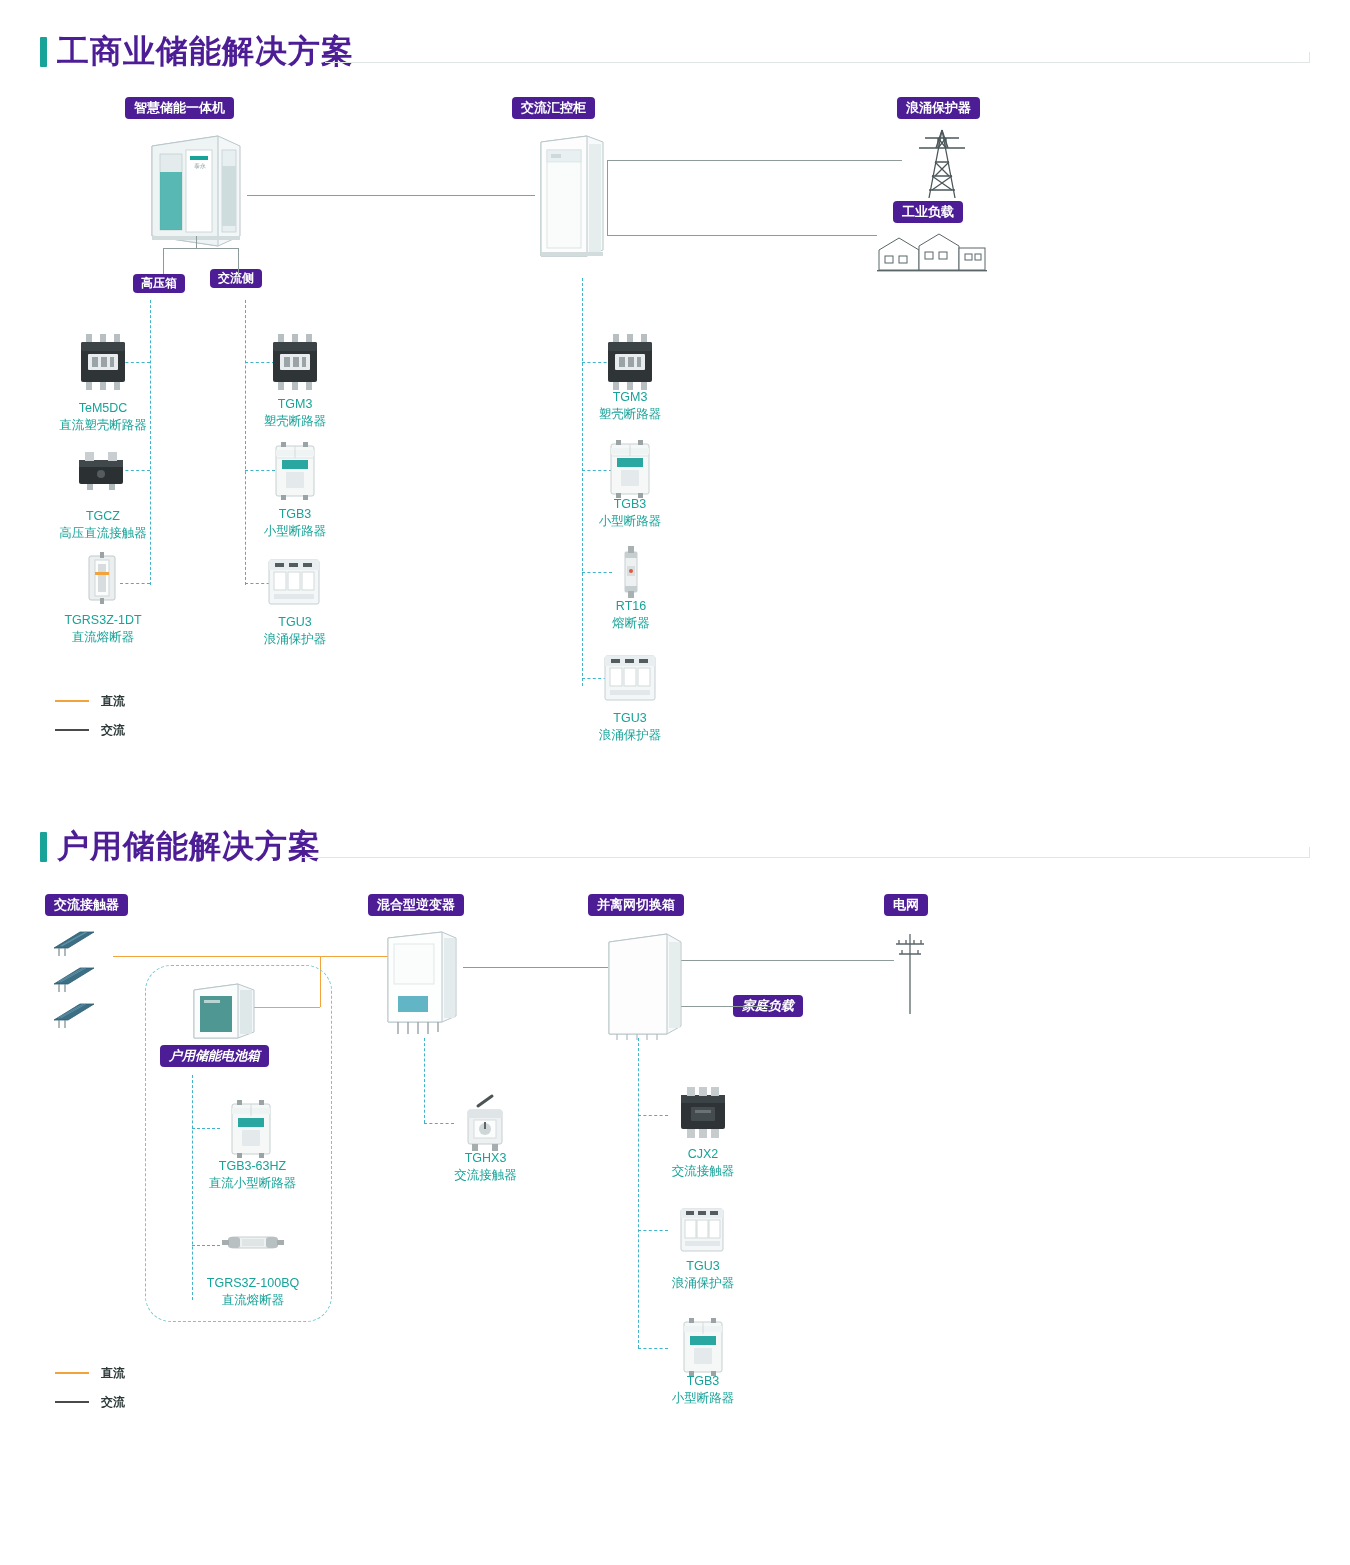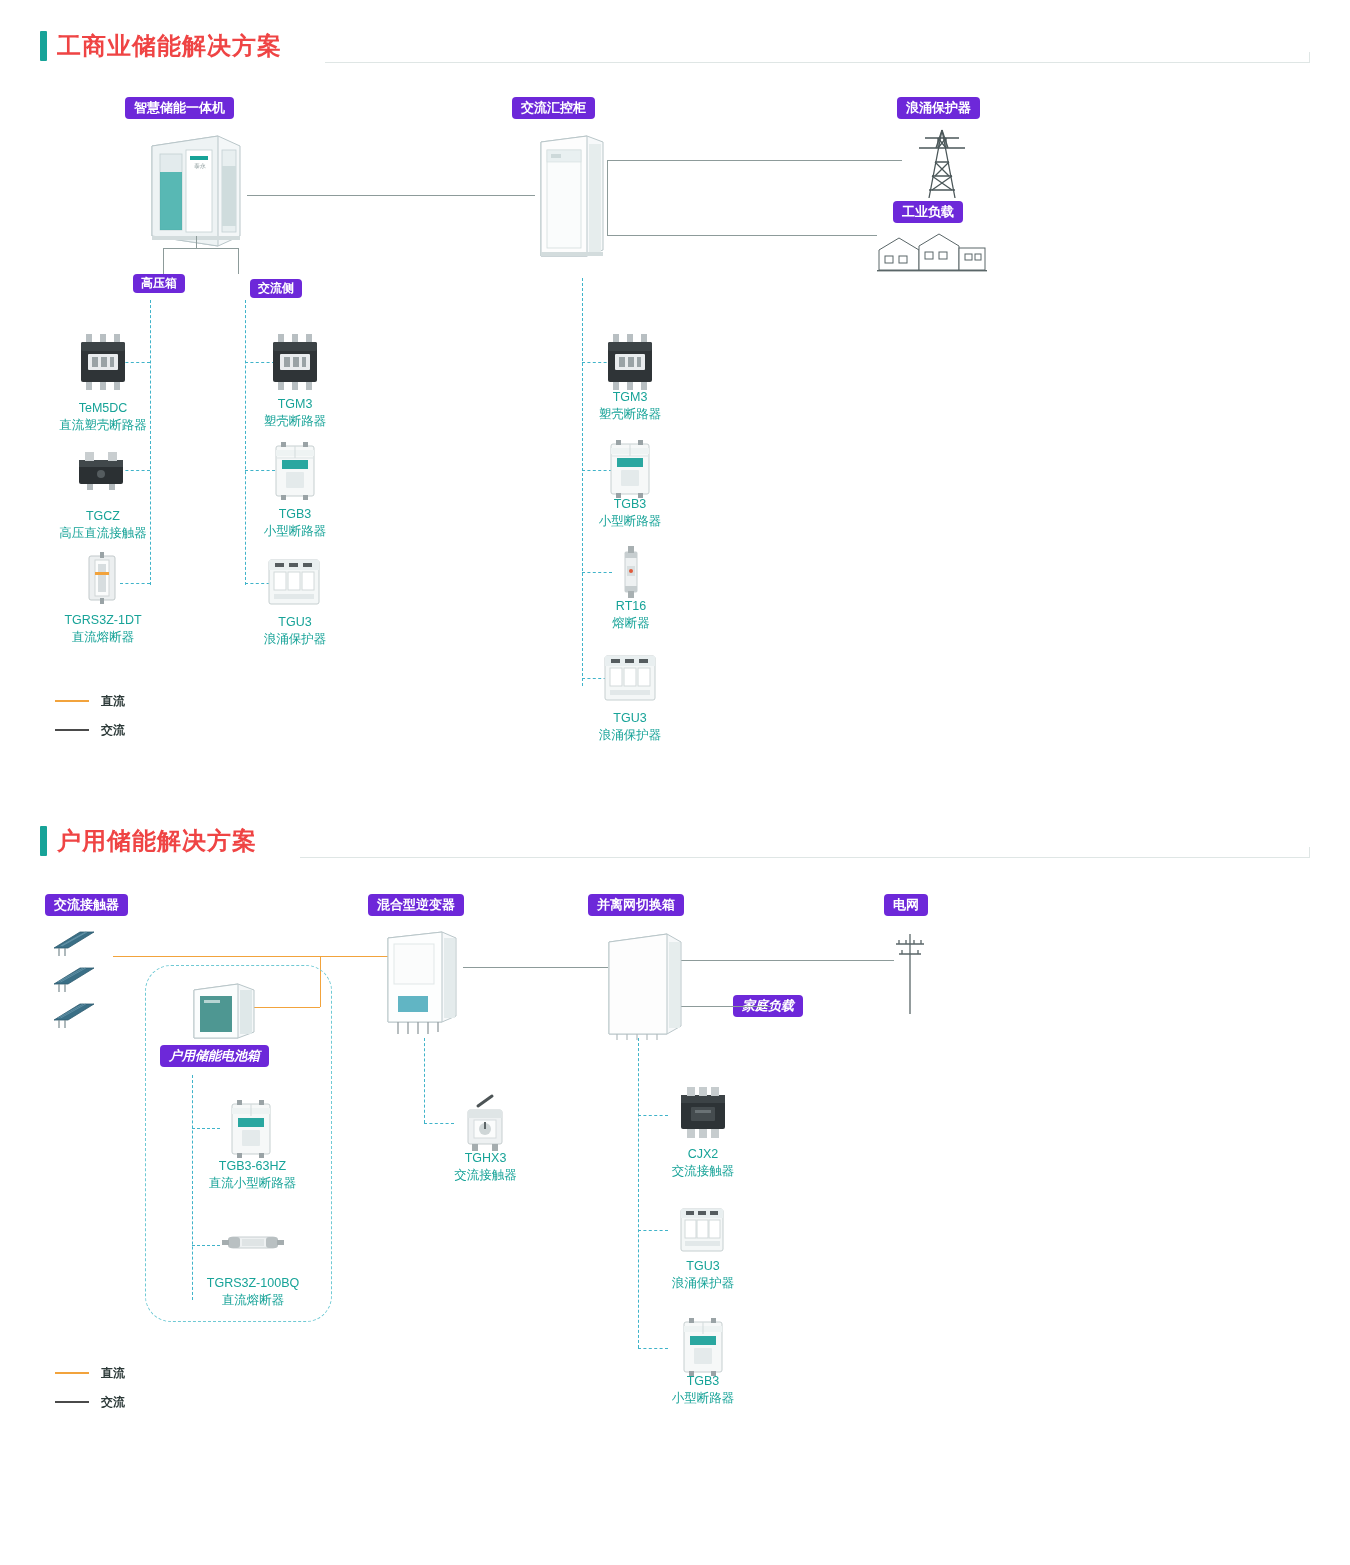--- a/index.html
+++ b/index.html
@@ -5,24 +5,24 @@
   html,body{margin:0;padding:0;}
   body{
     width:1350px;height:1565px;position:relative;background:#ffffff;
     font-family:"Liberation Sans","DejaVu Sans",sans-serif;
     color:#333;overflow:hidden;
   }
   .section{position:absolute;left:0;width:1350px;}
   
   .sec-head{position:absolute;left:40px;display:flex;align-items:center;}
   .sec-head .bar{width:7px;height:30px;background:#17a398;margin-right:10px;border-radius:1px;}
-  .sec-head .txt{font-size:24px;font-weight:bold;color:#ef4444;letter-spacing:1px;text-align:right;}
+  .sec-head .txt{font-size:32px;font-weight:bold;color:#4c1d95;letter-spacing:1px;text-align:right;}
   .sec-rule{position:absolute;height:1px;background:#dfe6e5;}
   
-  .tag{position:absolute;background:#6d28d9;color:#fff;font-size:13px;font-weight:bold;
+  .tag{position:absolute;background:#4c1d95;color:#fff;font-size:13px;font-weight:bold;
        padding:4px 9px;border-radius:4px;white-space:nowrap;line-height:1.1;}
   .tag.tag-sm{font-size:12px;padding:3px 8px;}
   
   .cap{position:absolute;text-align:center;color:#17a398;font-size:12.5px;line-height:17px;white-space:nowrap;}
   .cap .l2{display:block;}
   
   .ln-h{position:absolute;height:1px;background:#8d9b9a;}
   .ln-v{position:absolute;width:1px;background:#8d9b9a;}
   .dash-v{position:absolute;width:0;border-left:1px dashed #3fb3c9;}
   .dash-h{position:absolute;height:0;border-top:1px dashed #3fb3c9;}
@@ -112,21 +112,21 @@
       <rect x="0" y="42" width="110" height="1.4" fill="#5a6668"></rect>
     </svg>
   </div>
 
   <div class="ln-h" style="left:247px;top:195px;width:288px;"></div>
   <div class="ln-h" style="left:607px;top:160px;width:295px;"></div>
   <div class="ln-h" style="left:607px;top:235px;width:270px;"></div>
   <div class="ln-v" style="left:607px;top:160px;height:76px;"></div>
 
   <div class="tag tag-sm" style="left:133px;top:274px;">高压箱</div>
-  <div class="tag tag-sm" style="left:210px;top:279px;margin-left:40px;">交流侧</div>
+  <div class="tag tag-sm" style="left:210px;top:269px;">交流侧</div>
 
   <div class="ln-v" style="left:163px;top:248px;height:26px;"></div>
   <div class="ln-v" style="left:238px;top:248px;height:26px;"></div>
   <div class="ln-h" style="left:163px;top:248px;width:75px;"></div>
   <div class="ln-v" style="left:196px;top:236px;height:12px;"></div>
 
   <div class="dash-v" style="left:150px;top:300px;height:285px;"></div>
   <div class="dash-h" style="left:120px;top:362px;width:30px;"></div>
   <div class="dash-h" style="left:120px;top:470px;width:30px;"></div>
   <div class="dash-h" style="left:120px;top:583px;width:30px;"></div>

